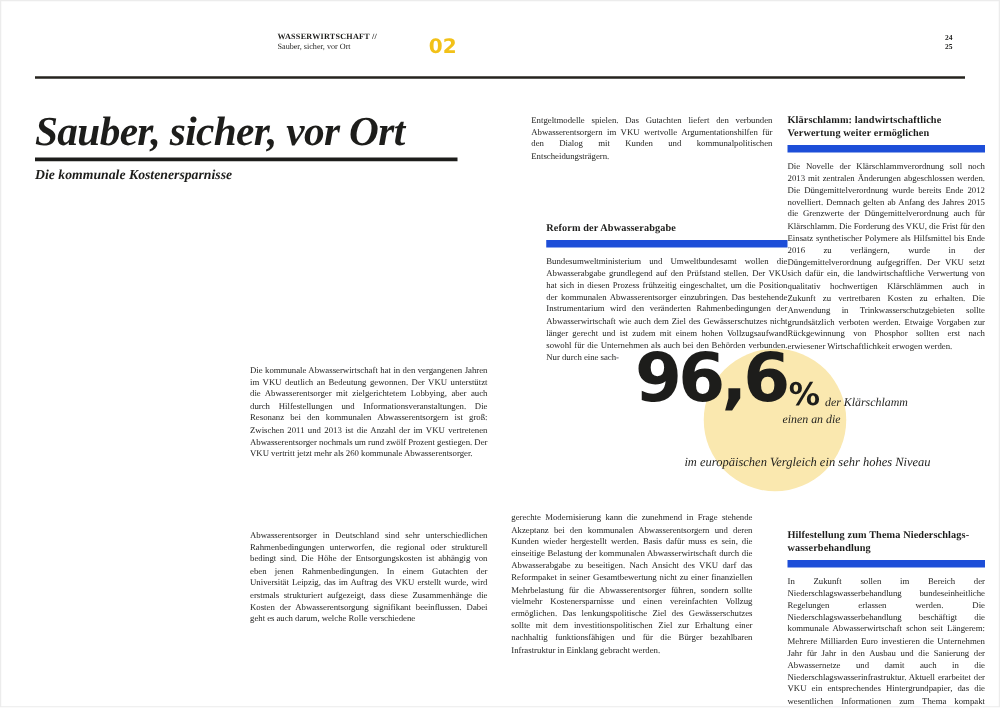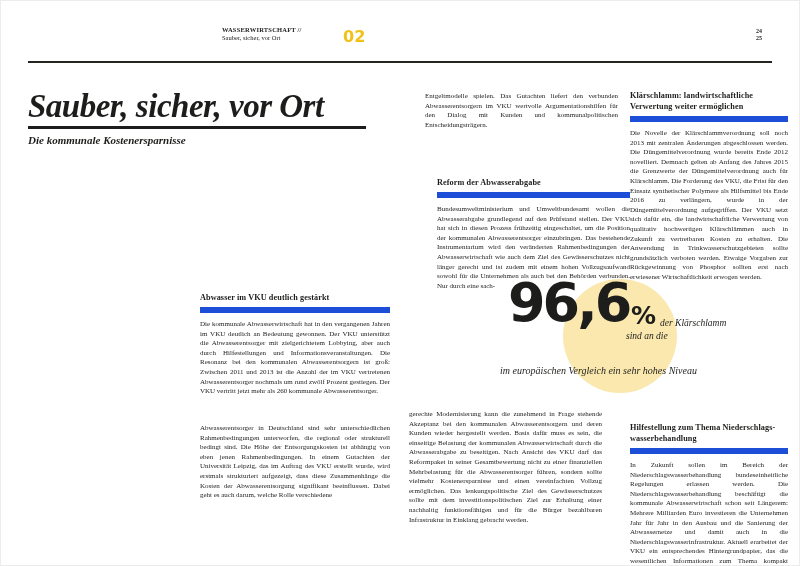--- a/index.html
+++ b/index.html
@@ -44,21 +44,21 @@
   #col3-s2 { left:630px; top:404px; width:158px;margin-top:18px; }
 
   
   #stat { left:500px; top:274px; width:292px; height:126px; }
   .stat-circle { position:absolute; left:63px; top:5px; width:114px; height:114px; border-radius:50%; }
   .stat-value { position:absolute; left:8px; top:2px; font-family:"DejaVu Sans", sans-serif; font-weight:bold; font-size:54px; line-height:54px; letter-spacing:-3px; }
   .stat-unit  { position:absolute; left:131px; top:29px; font-family:"DejaVu Sans", sans-serif; font-weight:bold; font-size:25px; line-height:25px; }
   .stat-cap1 { position:absolute; left:160px; top:44px; font-style:italic; font-size:9.5px; white-space:nowrap; }
   .stat-cap2 { position:absolute; left:126px; top:57px; font-style:italic; font-size:9.5px; white-space:nowrap; }
   .stat-cap3 { position:absolute; left:0; top:75px; width:100%; text-align:center; font-weight:bold; font-size:13px; letter-spacing:0.2px; white-space:nowrap; }
-  .stat-cap4 { position:absolute; left:0; top:91px; width:100%; font-style:italic; font-size:10px; white-space:nowrap; }
+  .stat-cap4 { position:absolute; left:0; top:91px; width:100%; text-align:center; font-style:italic; font-size:10px; white-space:nowrap; }
 </style>
 </head>
 <body>
 
 <div class="page">
 
   <div class="abs kicker-block">
     <div class="kicker">WASSERWIRTSCHAFT //</div>
     <div class="kicker-sub">Sauber, sicher, vor Ort</div>
   </div>
@@ -69,39 +69,38 @@
   </div>
   <div class="abs top-rule"></div>
 
   <div class="abs title-block">
     <h1 class="article-title">Sauber, sicher, vor Ort</h1>
     <div class="title-rule"></div>
     <h2 class="article-subtitle">Die kommunale Kostenersparnisse</h2>
   </div>
 
   <section class="abs sec" id="col1-s1">
-    <h3 class="oneline">Abwasser im VKU deutlich gestärkt</h3>
     <p class="body">Die kommunale Abwasserwirtschaft hat in den vergangenen Jahren im VKU deutlich an Bedeutung gewonnen. Der VKU unterstützt die Abwasserentsorger mit zielgerichtetem Lobbying, aber auch durch Hilfestellungen und Informationsveranstaltungen. Die Resonanz bei den kommunalen Abwasserentsorgern ist groß: Zwischen 2011 und 2013 ist die Anzahl der im VKU vertretenen Abwasserentsorger nochmals um rund zwölf Prozent gestiegen. Der VKU vertritt jetzt mehr als 260 kommunale Abwasserentsorger.</p>
   </section>
   <section class="abs sec" id="col1-s2">
     <p class="body">Abwasserentsorger in Deutschland sind sehr unterschiedlichen Rahmenbedingungen unterworfen, die regional oder strukturell bedingt sind. Die Höhe der Entsorgungskosten ist abhängig von eben jenen Rahmenbedingungen. In einem Gutachten der Universität Leipzig, das im Auftrag des VKU erstellt wurde, wird erstmals strukturiert aufgezeigt, dass diese Zusammenhänge die Kosten der Abwasserentsorgung signifikant beeinflussen. Dabei geht es auch darum, welche Rolle verschiedene</p>
   </section>
 
   <p class="abs body" id="col2-intro">Entgeltmodelle spielen. Das Gutachten liefert den verbunden Abwasserentsorgern im VKU wertvolle Argumentationshilfen für den Dialog mit Kunden und kommunalpolitischen Entscheidungsträgern.</p>
   <section class="abs sec" id="col2-s1">
     <h3 class="oneline">Reform der Abwasserabgabe</h3>
     <p class="body">Bundesumweltministerium und Umweltbundesamt wollen die Abwasserabgabe grundlegend auf den Prüfstand stellen. Der VKU hat sich in diesen Prozess frühzeitig eingeschaltet, um die Position der kommunalen Abwasserentsorger einzubringen. Das bestehende Instrumentarium wird den veränderten Rahmenbedingungen der Abwasserwirtschaft wie auch dem Ziel des Gewässerschutzes nicht länger gerecht und ist zudem mit einem hohen Vollzugsaufwand sowohl für die Unternehmen als auch bei den Behörden verbunden. Nur durch eine sach-</p>
   </section>
 
   <div class="abs" id="stat">
     <div class="stat-circle" style="background: rgb(250, 232, 175);"></div>
     <div class="stat-value">96,6</div>
     <div class="stat-unit">%</div>
     <div class="stat-cap1">der Klärschlamm</div>
-    <div class="stat-cap2">sind an die</div>
+    <div class="stat-cap2">einen an die</div>
     <div class="stat-cap4">im europäischen Vergleich ein sehr hohes Niveau</div>
   </div>
 
   <p class="abs body" id="col2-cont">gerechte Modernisierung kann die zunehmend in Frage stehende Akzeptanz bei den kommunalen Abwasserentsorgern und deren Kunden wieder hergestellt werden. Basis dafür muss es sein, die einseitige Belastung der kommunalen Abwasserwirtschaft durch die Abwasserabgabe zu beseitigen. Nach Ansicht des VKU darf das Reformpaket in seiner Gesamtbewertung nicht zu einer finanziellen Mehrbelastung für die Abwasserentsorger führen, sondern sollte vielmehr Kostenersparnisse und einen vereinfachten Vollzug ermöglichen. Das lenkungspolitische Ziel des Gewässerschutzes sollte mit dem investitionspolitischen Ziel zur Erhaltung einer nachhaltig funktionsfähigen und für die Bürger bezahlbaren Infrastruktur in Einklang gebracht werden.</p>
 
   <section class="abs sec" id="col3-s1">
     <h3>Klärschlamm: landwirtschaftliche Verwertung weiter ermöglichen</h3>
     <p class="body">Die Novelle der Klärschlammverordnung soll noch 2013 mit zentralen Änderungen abgeschlossen werden. Die Düngemittelverordnung wurde bereits Ende 2012 novelliert. Demnach gelten ab Anfang des Jahres 2015 die Grenzwerte der Düngemittelverordnung auch für Klärschlamm. Die Forderung des VKU, die Frist für den Einsatz synthetischer Polymere als Hilfsmittel bis Ende 2016 zu verlängern, wurde in der Düngemittelverordnung aufgegriffen. Der VKU setzt sich dafür ein, die landwirtschaftliche Verwertung von qualitativ hochwertigen Klärschlämmen auch in Zukunft zu vertretbaren Kosten zu erhalten. Die Anwendung in Trinkwasserschutzgebieten sollte grundsätzlich verboten werden. Etwaige Vorgaben zur Rückgewinnung von Phosphor sollten erst nach erwiesener Wirtschaftlichkeit erwogen werden.</p>
   </section>
   <section class="abs sec" id="col3-s2">

